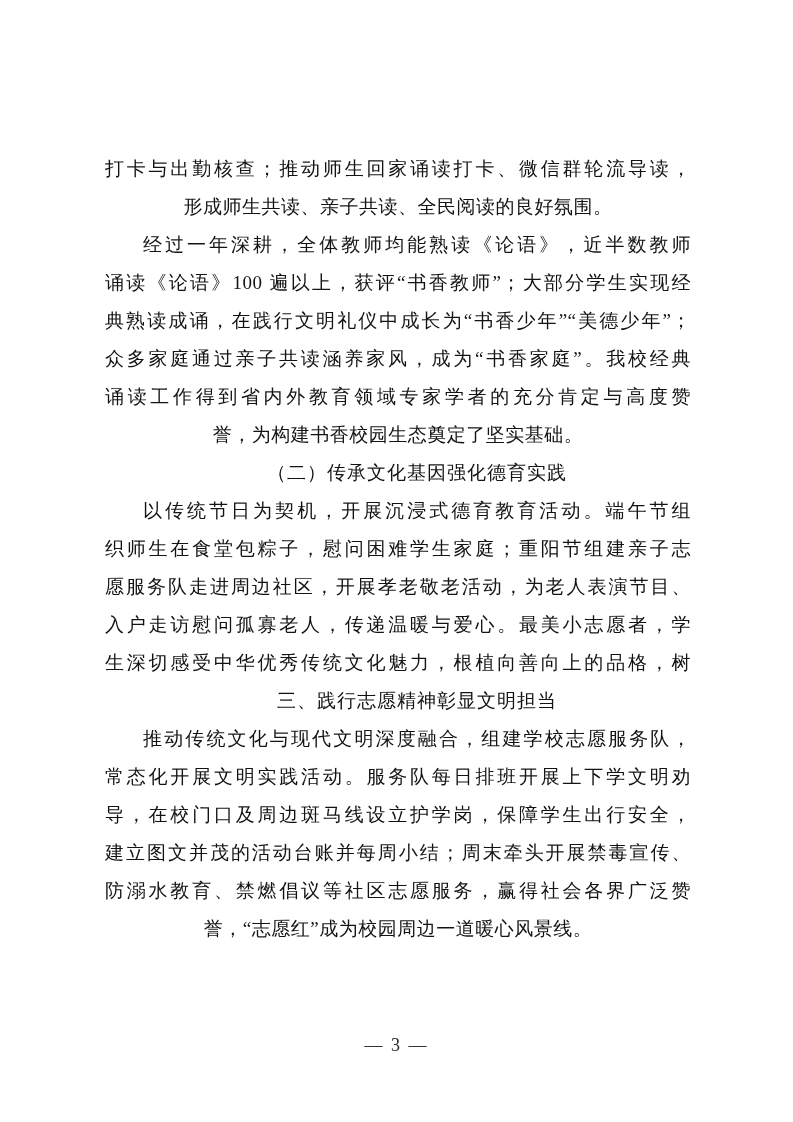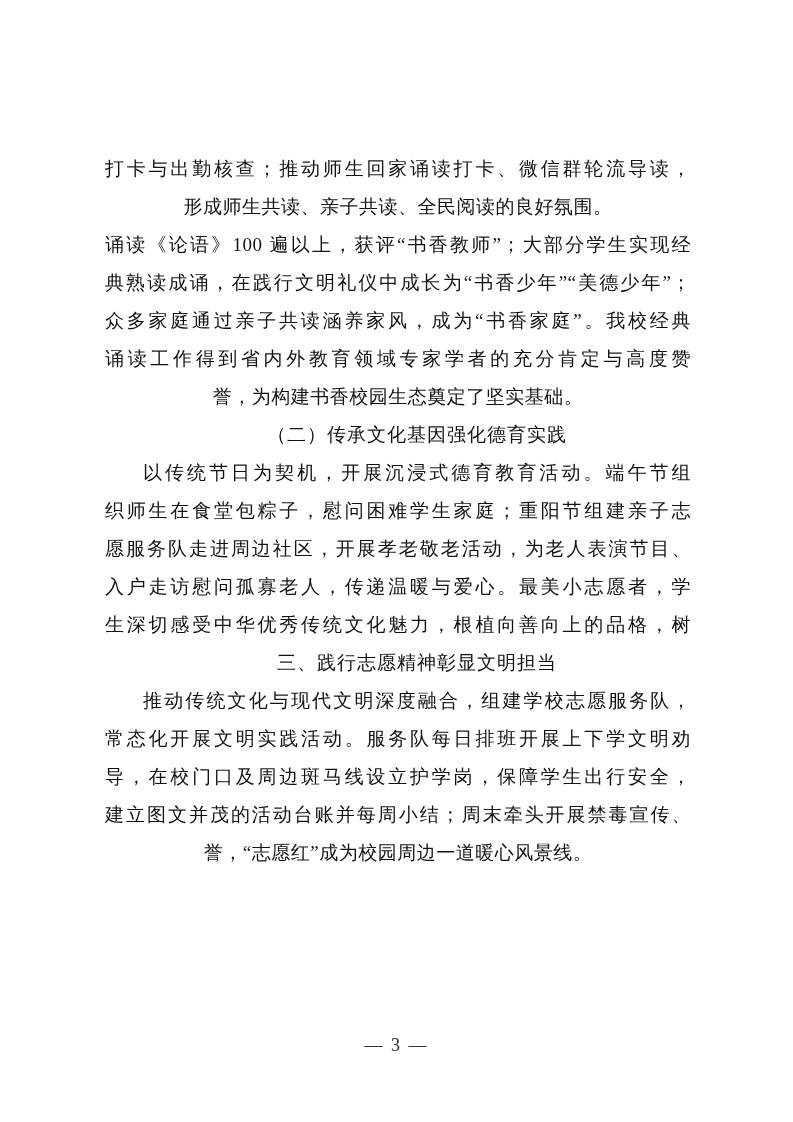--- a/index.html
+++ b/index.html
@@ -56,34 +56,36 @@
   }
 </style>
 </head>
 <body>
 
 <div class="page">
   <div class="body-text">
 
   <div class="line body fill">打卡与出勤核查；推动师生回家诵读打卡、微信群轮流导读，</div>
       <div class="line body">形成师生共读、亲子共读、全民阅读的良好氛围。</div>
+      <div class="line body indent fill">经过一年深耕，全体教师均能熟读《论语》，近半数教师</div>
       <div class="line body fill">诵读《论语》100 遍以上，获评“书香教师”；大部分学生实现经</div>
       <div class="line body fill">典熟读成诵，在践行文明礼仪中成长为“书香少年”“美德少年”；</div>
       <div class="line body fill">众多家庭通过亲子共读涵养家风，成为“书香家庭”。我校经典</div>
       <div class="line body fill">诵读工作得到省内外教育领域专家学者的充分肯定与高度赞</div>
       <div class="line body">誉，为构建书香校园生态奠定了坚实基础。</div>
       <div class="line heading indent">（二）传承文化基因强化德育实践</div>
       <div class="line body indent fill">以传统节日为契机，开展沉浸式德育教育活动。端午节组</div>
       <div class="line body fill">织师生在食堂包粽子，慰问困难学生家庭；重阳节组建亲子志</div>
       <div class="line body fill">愿服务队走进周边社区，开展孝老敬老活动，为老人表演节目、</div>
       <div class="line body fill">入户走访慰问孤寡老人，传递温暖与爱心。最美小志愿者，学</div>
       <div class="line body fill">生深切感受中华优秀传统文化魅力，根植向善向上的品格，树</div>
       <div class="line heading indent">三、践行志愿精神彰显文明担当</div>
       <div class="line body indent fill">推动传统文化与现代文明深度融合，组建学校志愿服务队，</div>
       <div class="line body fill">常态化开展文明实践活动。服务队每日排班开展上下学文明劝</div>
       <div class="line body fill">导，在校门口及周边斑马线设立护学岗，保障学生出行安全，</div>
       <div class="line body fill">建立图文并茂的活动台账并每周小结；周末牵头开展禁毒宣传、</div>
+      <div class="line body fill">防溺水教育、禁燃倡议等社区志愿服务，赢得社会各界广泛赞</div>
       <div class="line body">誉，“志愿红”成为校园周边一道暖心风景线。</div>
     </div>
   <div class="footer">
     <span>— 3 —</span>
   </div>
 </div>
 
 </body></html>

